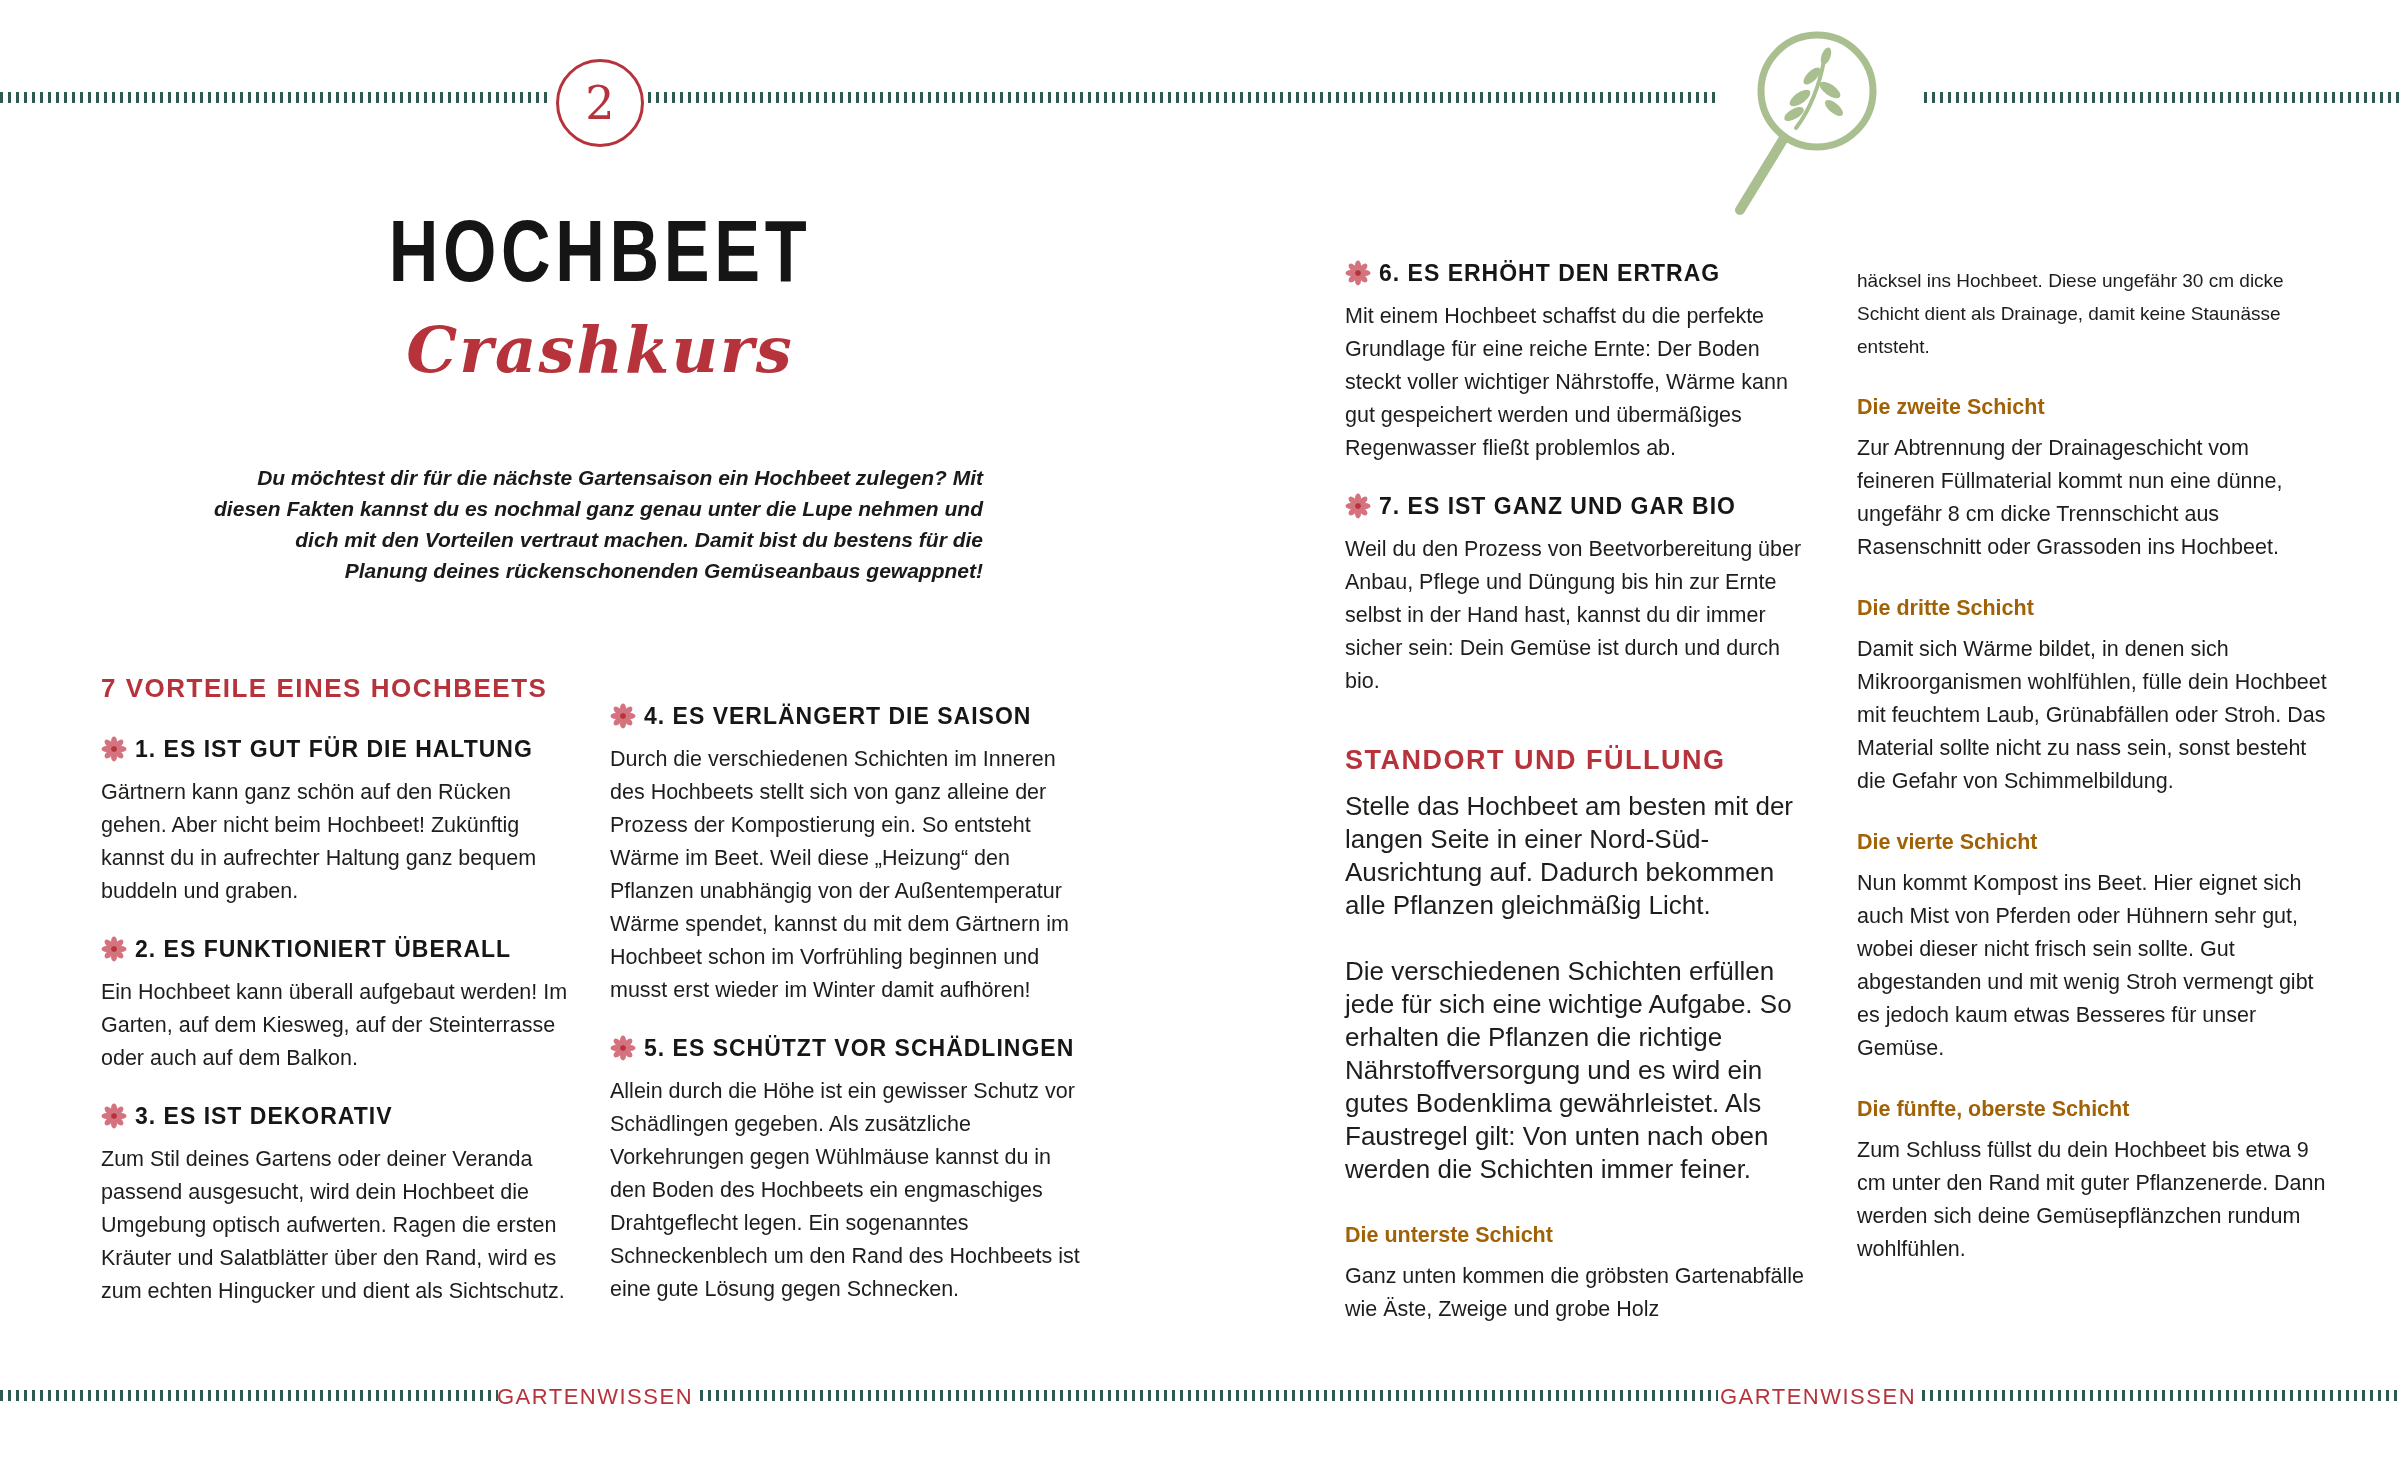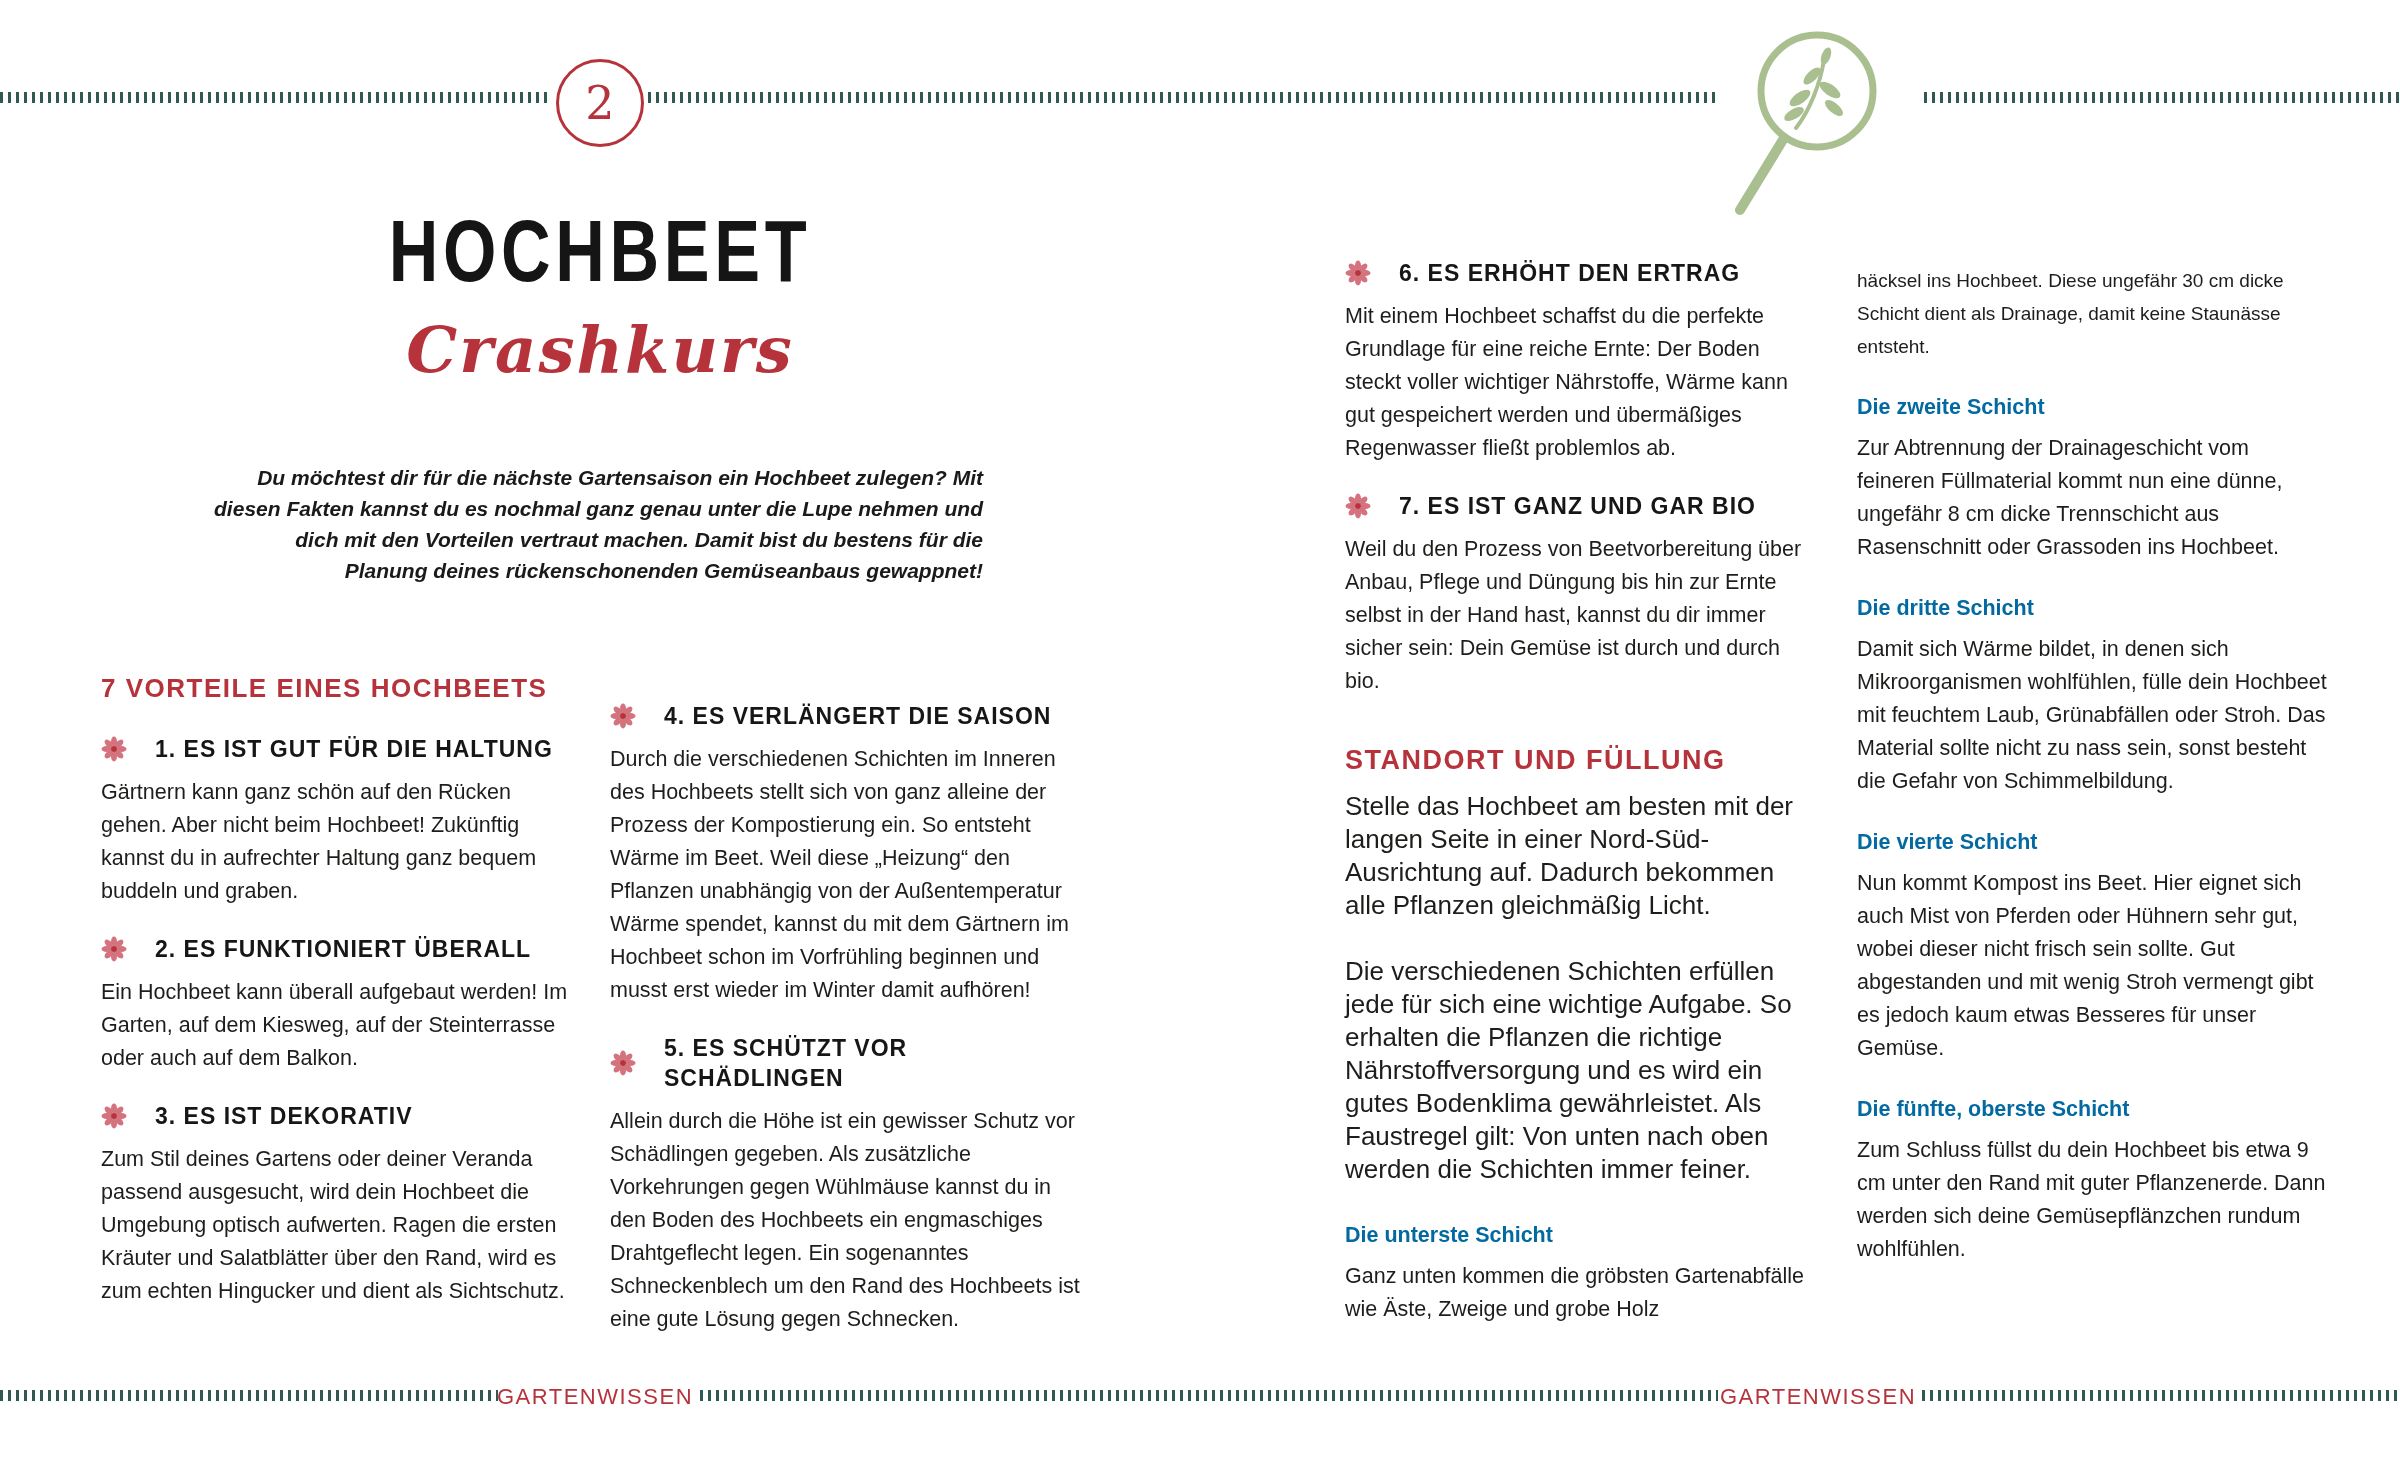--- a/index.html
+++ b/index.html
@@ -40,28 +40,28 @@
     position:absolute;left:213px;top:462px;width:770px;text-align:right;
     font-style:italic;font-weight:700;font-size:21px;line-height:31px;color:#1a1a1a;
   }
   .col{position:absolute;}
   .red-heading{
     margin:0 0 30px 0;font-size:26px;font-weight:700;letter-spacing:1.5px;
     color:var(--red);line-height:32px;
   }
   .red-heading.standort{margin:46px 0 14px 0;font-size:27px;}
   .adv-title{
-    display:flex;align-items:center;gap:28px;margin:0 0 12px 0;
+    display:flex;align-items:center;gap:8px;margin:0 0 12px 0;
     font-size:23px;font-weight:700;letter-spacing:1px;color:#161616;line-height:30px;
   }
   .flower{flex:0 0 auto;}
   .body-text{margin:0 0 26px 0;font-size:21.5px;line-height:33px;}
   .body-text.last{margin-bottom:0;}
   .para{margin:0 0 33px 0;font-size:26px;line-height:33px;}
-  .layer-heading{margin:28px 0 8px 0;font-size:21.5px;font-weight:700;color:#0369a1;line-height:33px;}
+  .layer-heading{margin:28px 0 8px 0;font-size:21.5px;font-weight:700;color:#a16207;line-height:33px;}
   .layer-heading.first-col3{margin-top:30px;}
   .layer-body{margin:0;font-size:21.5px;line-height:33px;}
   .cont{margin:0;font-size:19px;line-height:33px;}
   .footer-label{
     position:absolute;top:1384px;width:270px;text-align:center;
     font-size:22px;font-weight:400;letter-spacing:1.5px;color:var(--red);
   }
 </style>
 </head>
 <body>

